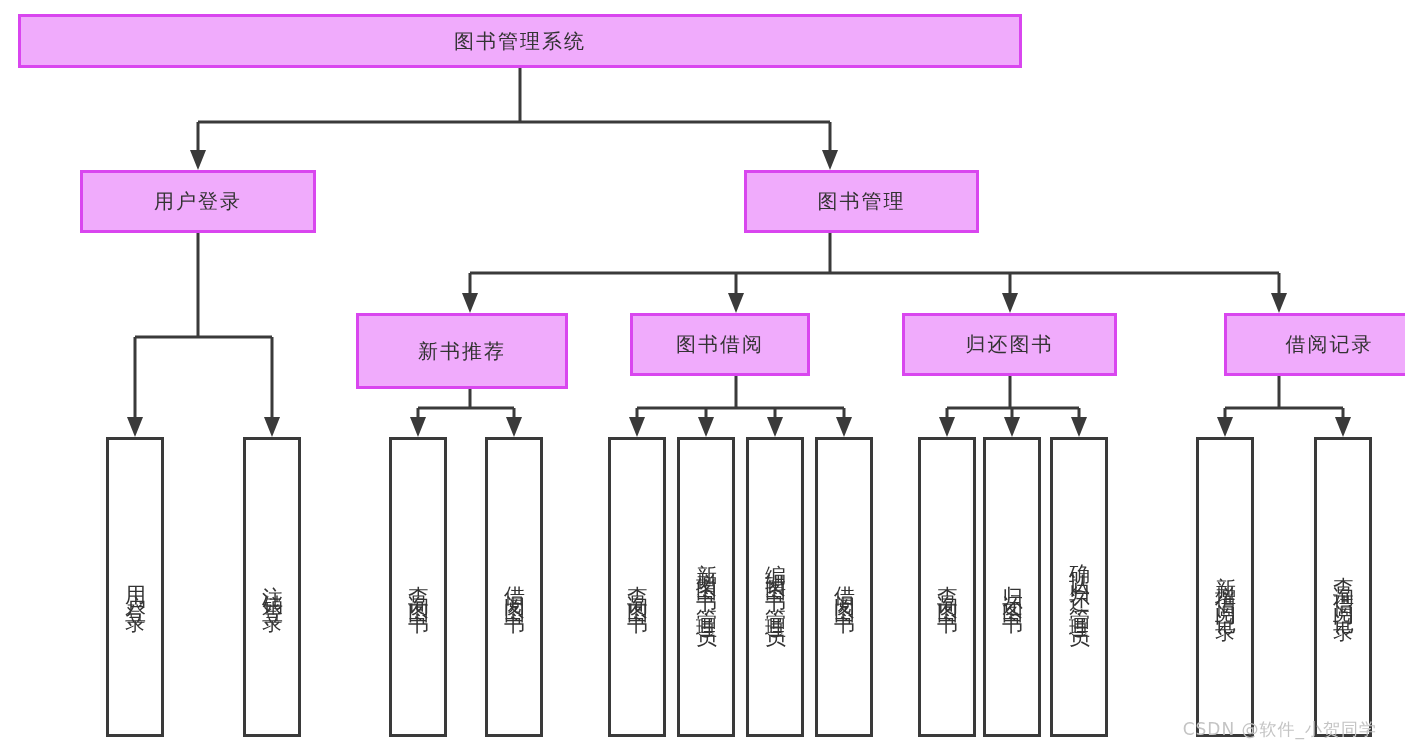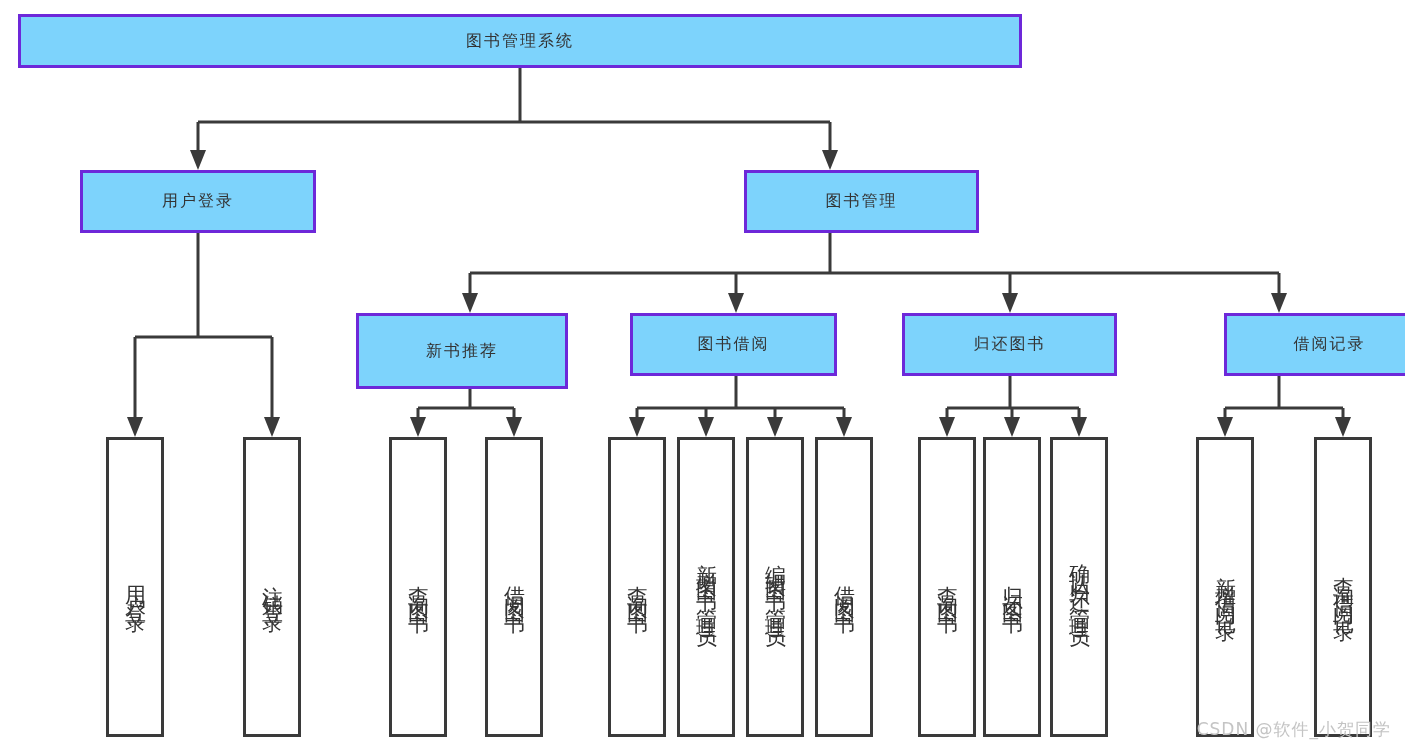--- a/index.html
+++ b/index.html
@@ -12,26 +12,26 @@
     font-family: "DejaVu Sans", "Liberation Sans", sans-serif;
   }
   #wires {
     position: absolute;
     left: 0; top: 0;
     width: 1405px; height: 747px;
   }
   .hnode {
     position: absolute;
     box-sizing: border-box;
-    border: 3px solid #6d28d9;
-    background: #7dd3fc;
+    border: 3px solid #d946ef;
+    background: #f0abfc;
     display: flex;
     align-items: center;
     justify-content: center;
-    font-size: 16px;
+    font-size: 20px;
     letter-spacing: 2px;
     color: #333333;
   }
   .leaf {
     position: absolute;
     box-sizing: border-box;
     top: 437px;
     width: 58px;
     height: 300px;
     border: 3px solid #3a3a3a;
@@ -47,39 +47,39 @@
     letter-spacing: 9px;
     color: #333333;
     line-height: 1;
     white-space: nowrap;
   }
   
   #n-root   { left: 18px;  top: 14px;  width: 1004px; height: 54px; }
   #n-ulogin { left: 80px;  top: 170px; width: 236px;  height: 63px; }
   #n-bmgmt  { left: 712px; top: 170px; width: 235px;  height: 63px; margin-left: 32px; }
   #n-newrec { left: 356px; top: 313px; width: 212px;  height: 76px; }
-  #n-borrow { left: 630px; top: 313px; width: 207px;  height: 63px; text-align: center; }
+  #n-borrow { left: 630px; top: 313px; width: 180px;  height: 63px; text-align: center; }
   #n-curr   { left: 902px; top: 313px; width: 215px;  height: 63px; }
   #n-record { left: 1224px;top: 313px; width: 211px;  height: 63px; }
   #l-ulogin  { left: 106px; }
   #l-logout  { left: 243px; }
   #l-query1  { left: 389px; }
   #l-borrow1 { left: 485px; }
   #l-query2  { left: 608px; }
   #l-add     { left: 677px; }
   #l-edit    { left: 746px; }
   #l-borrow2 { left: 815px; }
   #l-query3  { left: 918px; }
   #l-return  { left: 983px; }
   #l-confirm { left: 1050px; }
   #l-addrec  { left: 1196px; }
   #l-qryrec  { left: 1314px; }
   #watermark {
     position: absolute;
-    right: 14px;
+    right: 28px;
     bottom: 6px;
     font-size: 17px;
     color: #c4c4c4;
     letter-spacing: 1px;
   }
 </style>
 </head>
 <body>
 
 <div id="canvas">

